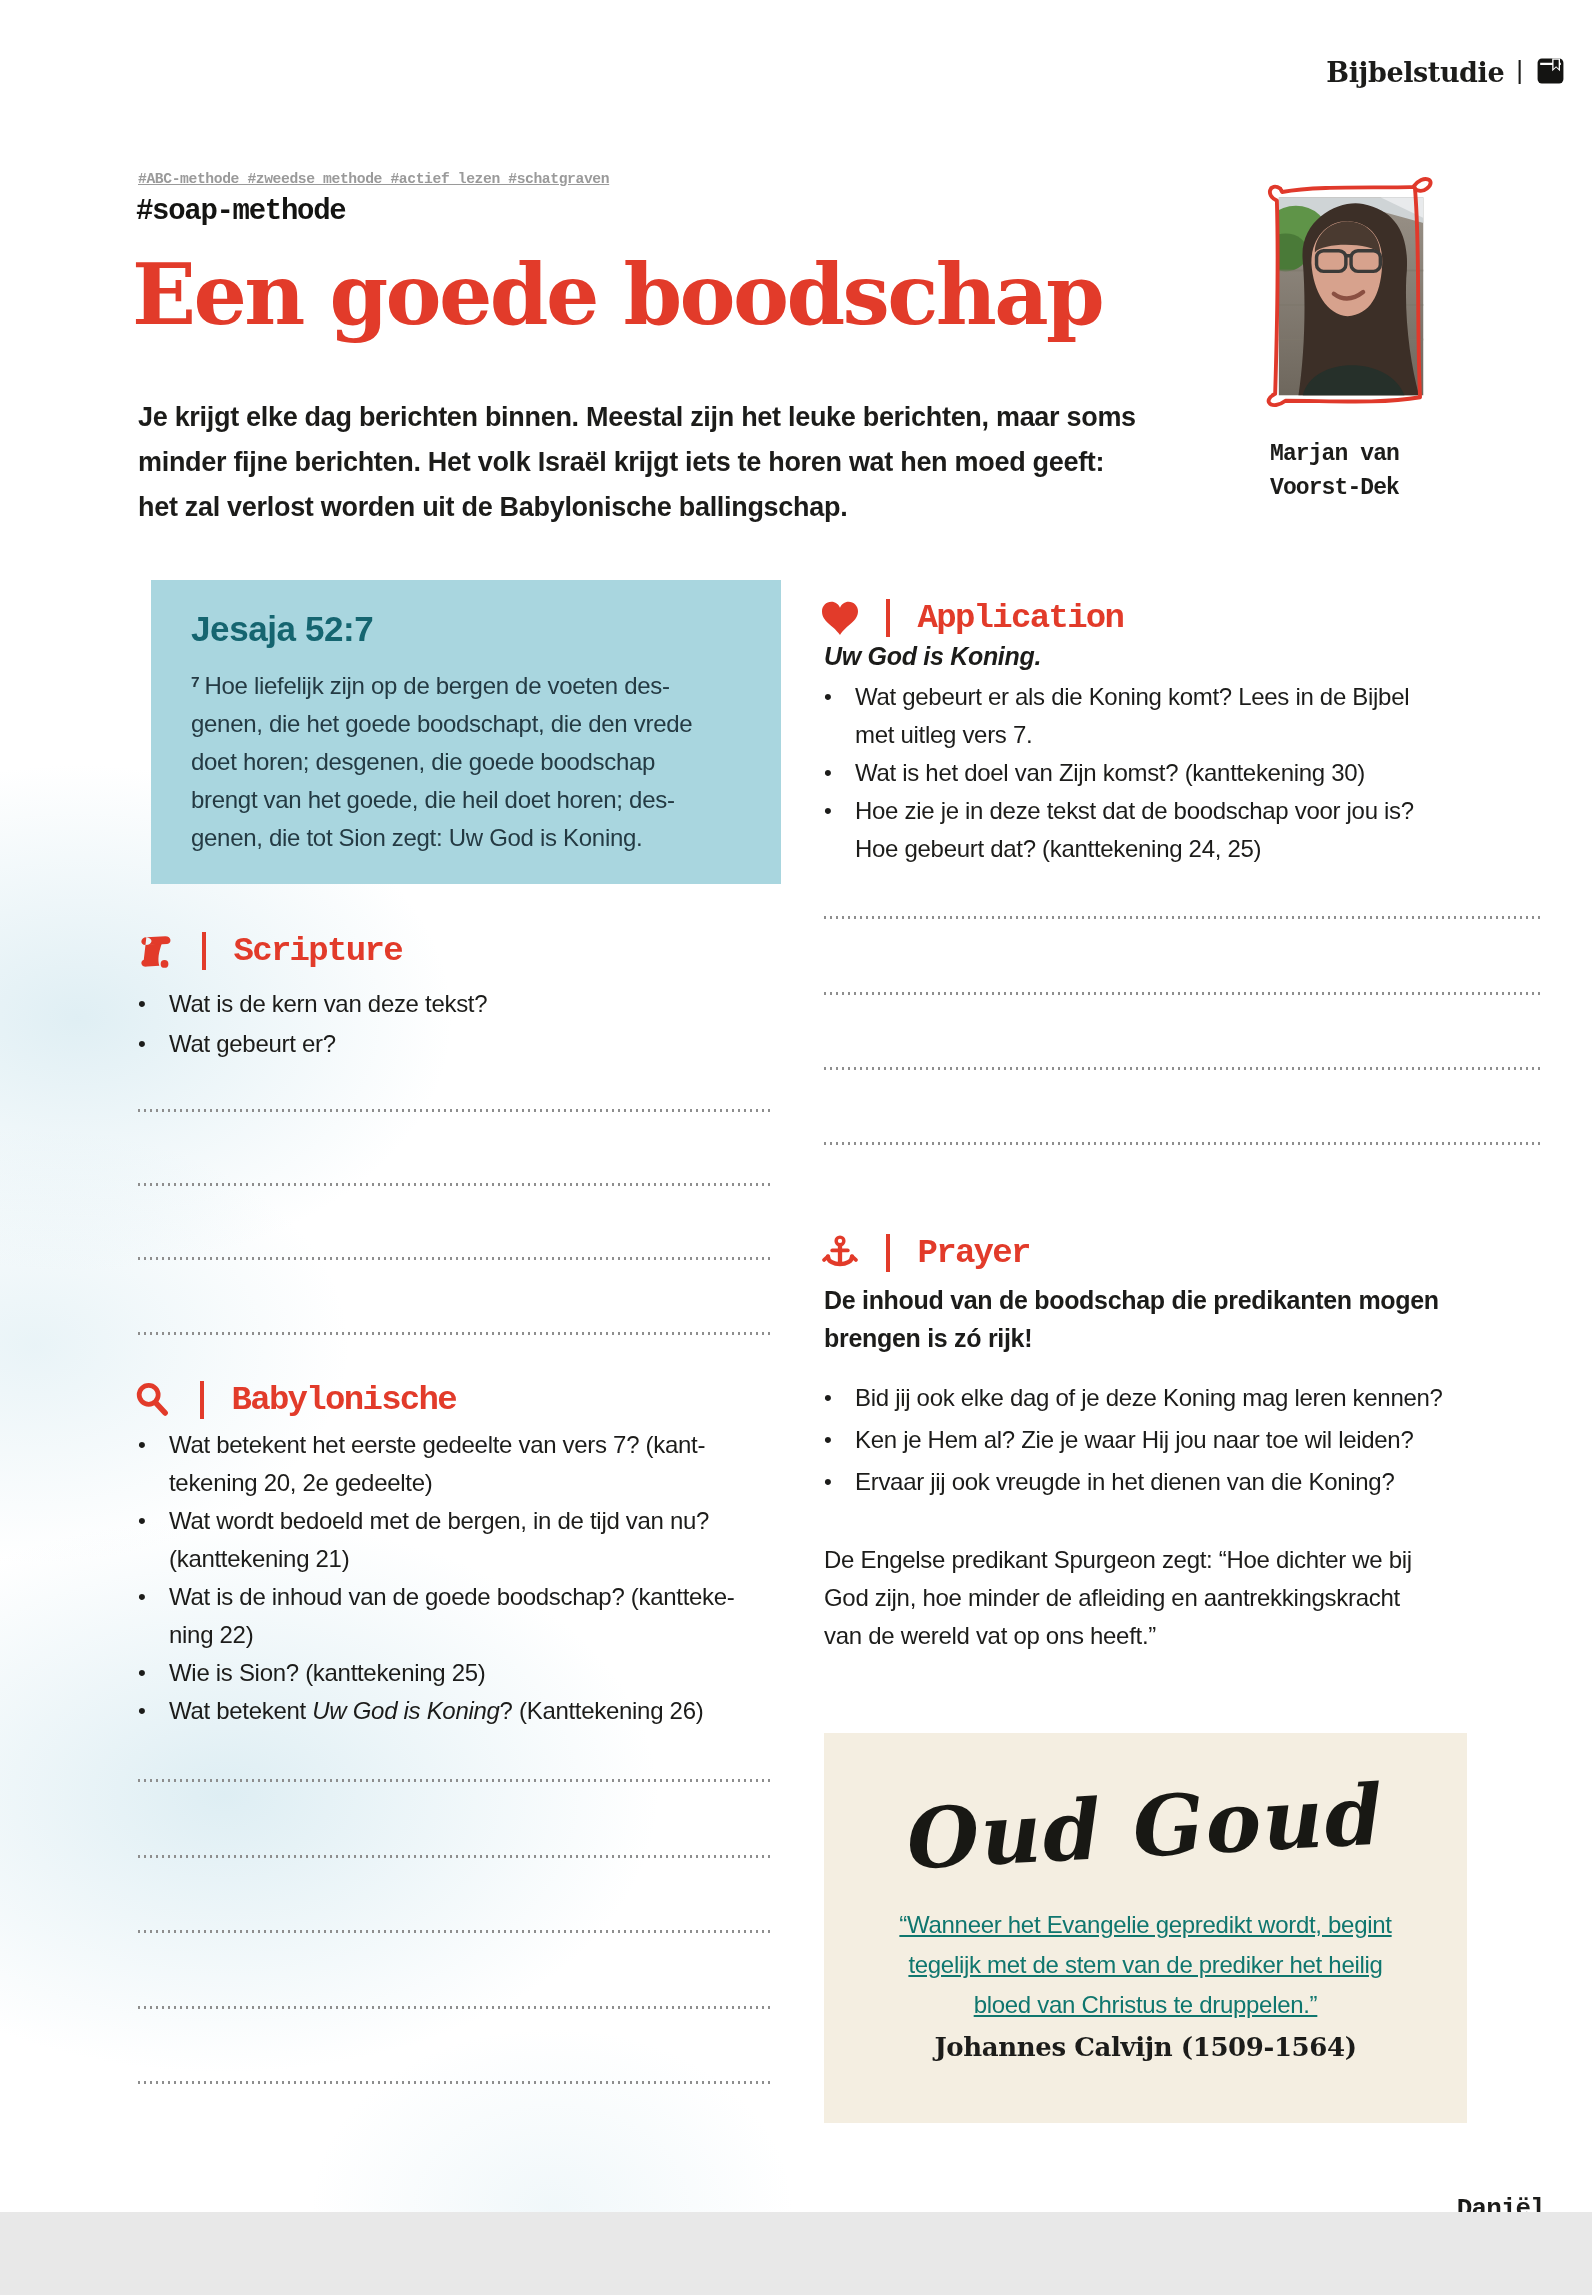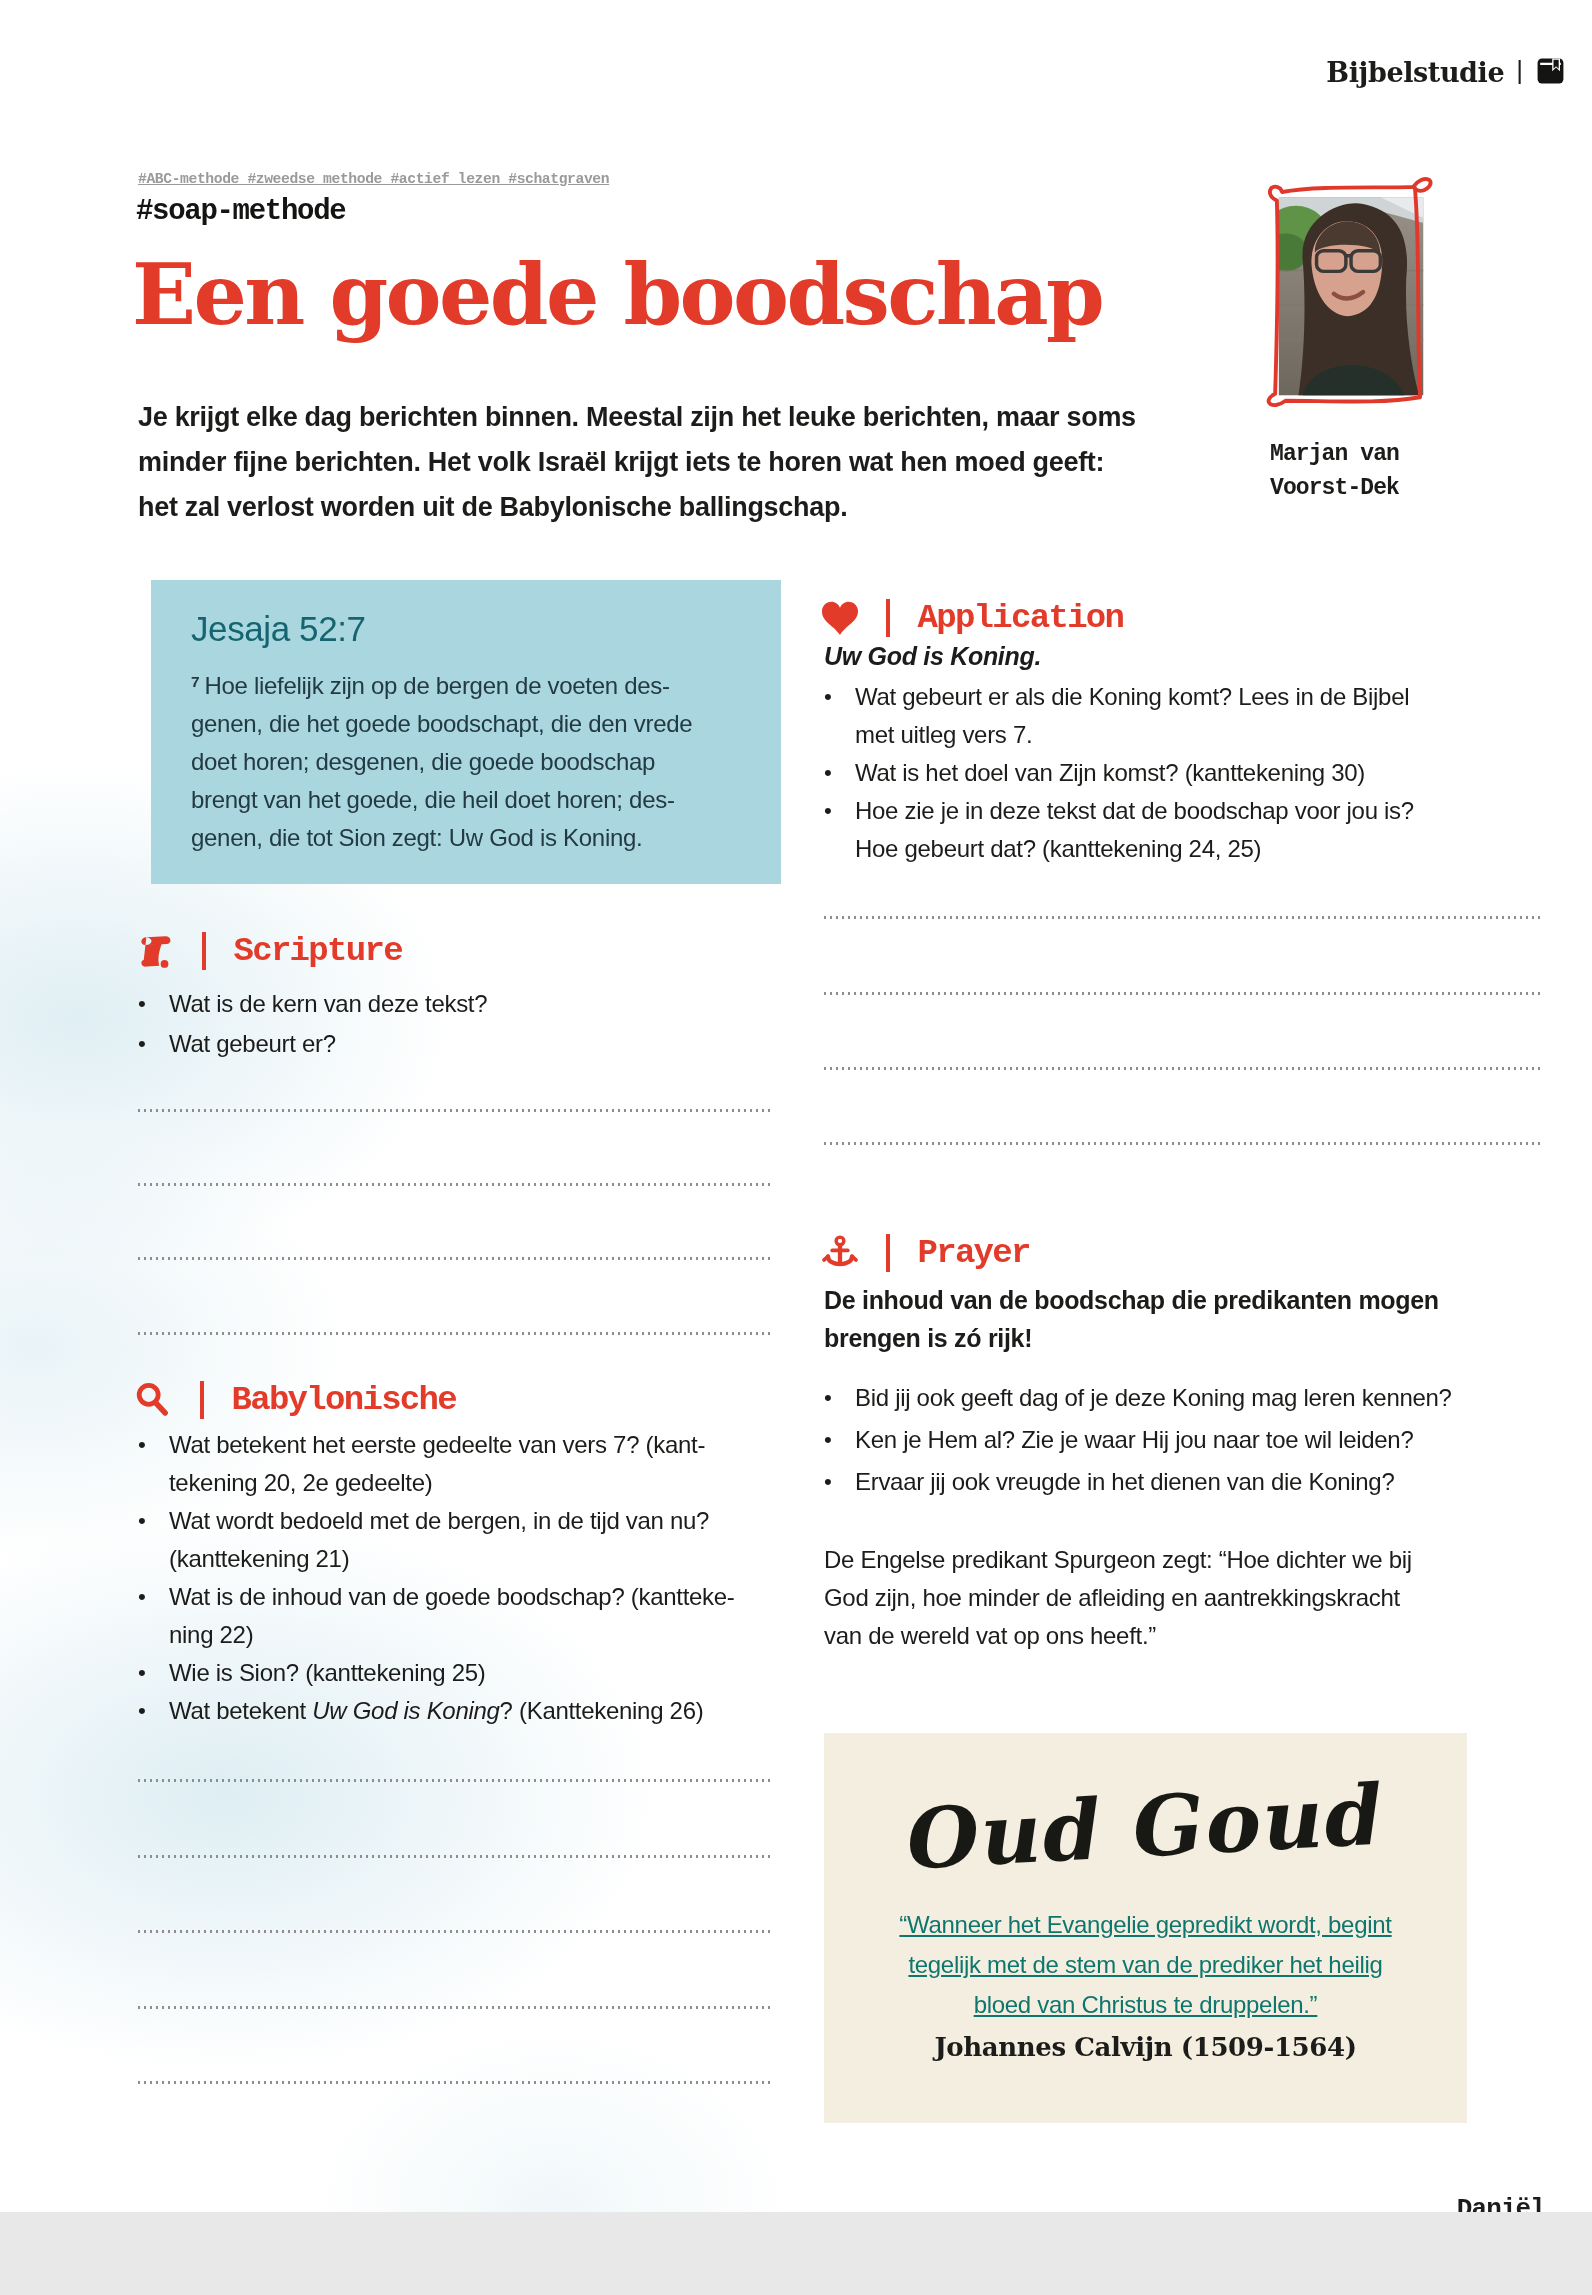--- a/index.html
+++ b/index.html
@@ -33,21 +33,21 @@
 
   
   .author{left:1251px;top:166px;width:207px;}
   .author svg{display:block;}
   .author-name{margin:12px 0 0 19px;font-family:"Liberation Mono", monospace;font-weight:bold;
                font-size:23px;line-height:34px;letter-spacing:-0.9px;color:#1c1c1a;}
 
   
   .versebox{left:151px;top:580px;width:630px;height:304px;background:#a9d6df;box-sizing:border-box;
             padding:29px 40px 0 40px;}
-  .versebox h2{margin:0;font-size:35px;font-weight:normal;color:#156570;letter-spacing:-0.4px;}
+  .versebox h2{margin:0;font-size:35px;font-weight:bold;color:#156570;letter-spacing:-0.4px;}
   .versebox p{margin:14px 0 0 0;font-size:24px;line-height:38px;color:#243a43;letter-spacing:-0.3px;}
   .versebox sup{font-size:15.5px;font-weight:bold;vertical-align:7px;margin-right:5.2px;}
 
   
   .sect{display:flex;align-items:center;gap:28px;height:41px;}
   .sect .sicon{display:flex;align-items:center;}
   .sect .sbar{width:3.5px;height:38px;background:#e23b2a;}
   .sect .slabel{font-family:"Liberation Mono", monospace;font-weight:bold;font-size:34px;
                 letter-spacing:-1.7px;color:#e23b2a;}
 
@@ -265,21 +265,21 @@
       </svg>
     </span>
     <span class="sbar"></span>
     <span class="slabel">Prayer</span>
   </div>
   <div class="abs boldintro lines" style="left:824px;top:1281px;width:729px;">De inhoud van de boodschap die predikanten mogen
 brengen is zó rijk!</div>
   <div class="abs blist" style="left:824px;top:1377px;width:729px;line-height:42px;">
     <div class="brow">
         <span class="bdot">•</span>
-        <span class="lines">Bid jij ook geeft dag of je deze Koning mag leren kennen?</span>
+        <span class="lines">Bid jij ook elke dag of je deze Koning mag leren kennen?</span>
       </div>
     <div class="brow">
         <span class="bdot">•</span>
         <span class="lines">Ken je Hem al? Zie je waar Hij jou naar toe wil leiden?</span>
       </div>
     <div class="brow">
         <span class="bdot">•</span>
         <span class="lines">Ervaar jij ook vreugde in het dienen van die Koning?</span>
       </div>
   </div>

